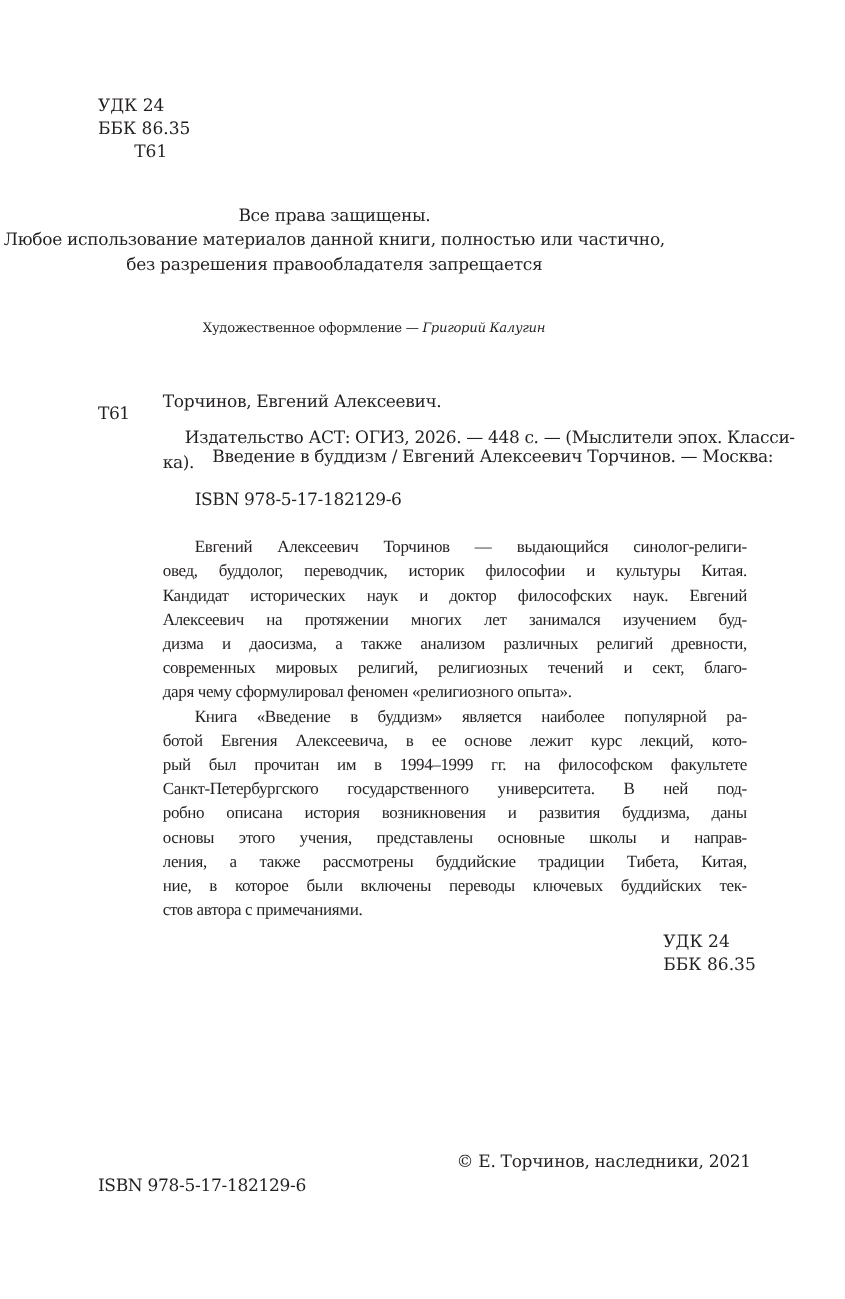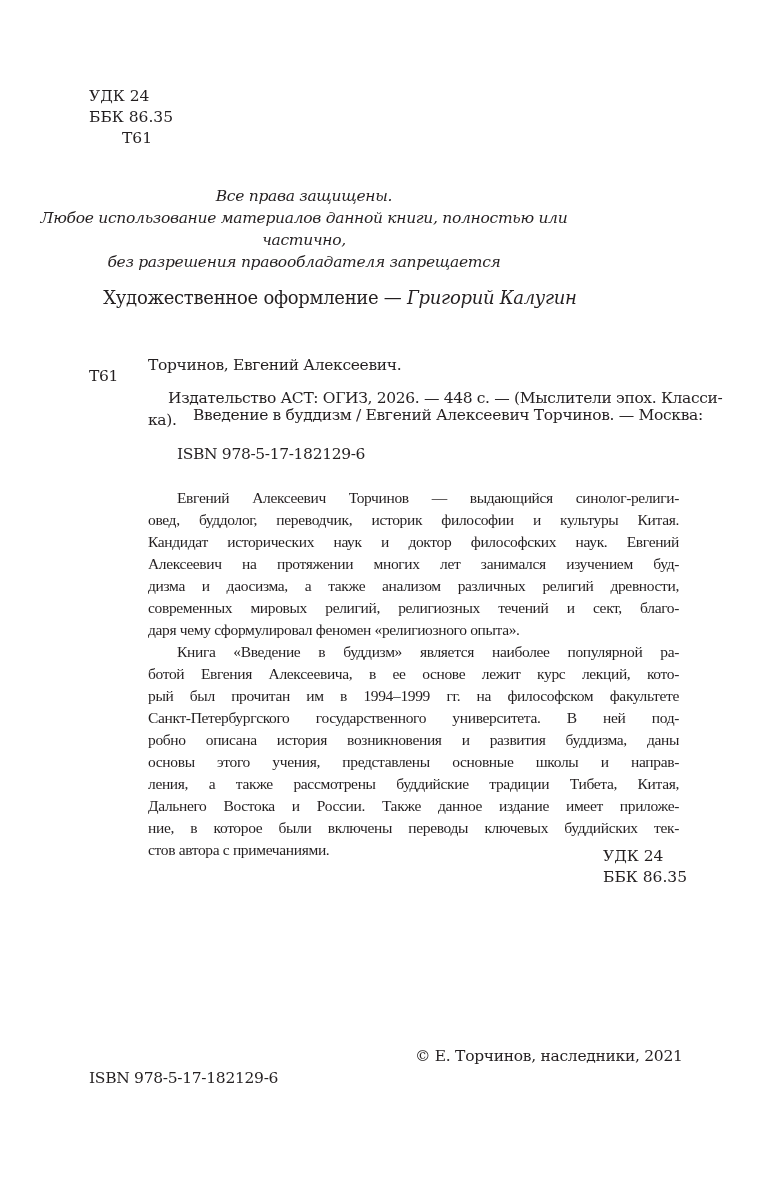--- a/index.html
+++ b/index.html
@@ -19,27 +19,27 @@
     .abs { position: absolute; }
     .line { white-space: nowrap; line-height: 22px; }
 
     
     #cls-top { left: 89px; top: 86px; font-size: 15.5px; line-height: 21px; }
     #cls-top .indent { padding-left: 33px; }
 
     
     #rights {
       left: 0; width: 608px; top: 185px;
-      text-align: center; font-style: italic; font-size: 15.5px; line-height: 22px;
+      text-align: center; font-size: 15.5px; line-height: 22px;
       letter-spacing: -0.3px;
     }
 
     #design {
       left: 0; width: 680px; top: 287px;
-      text-align: center; font-size: 18px; line-height: 22px;
+      text-align: center; font-size: 12px; line-height: 22px;
       letter-spacing: -0.3px;
     }
     #design .name { font-style: italic; }
 
     
     #biblio { left: 89px; top: 345px; width: 590px; font-size: 15.5px; letter-spacing: -0.35px; }
     #biblio .author { position: absolute; left: 59px; top: 11px; font-weight: normal; white-space: nowrap; }
     #biblio .code { position: absolute; left: 0; top: 22px; white-space: nowrap; }
     #biblio .l1 { position: absolute; left: 104px; top: 22px; white-space: nowrap; margin-top: 39px; }
     #biblio .l2 { position: absolute; left: 59px; top: 44px; white-space: nowrap; margin-left: 20px; }
@@ -94,21 +94,20 @@
     <span class="ln last">даря чему сформулировал феномен «религиозного опыта».</span>
   </div>
   <div>
     <span class="ln first">Книга «Введение в буддизм» является наиболее популярной ра-</span>
     <span class="ln">ботой Евгения Алексеевича, в ее основе лежит курс лекций, кото-</span>
     <span class="ln">рый был прочитан им в 1994–1999 гг. на философском факультете</span>
     <span class="ln">Санкт-Петербургского государственного университета. В ней под-</span>
     <span class="ln">робно описана история возникновения и развития буддизма, даны</span>
     <span class="ln">основы этого учения, представлены основные школы и направ-</span>
     <span class="ln">ления, а также рассмотрены буддийские традиции Тибета, Китая,</span>
-    <span class="ln">Дальнего Востока и России. Также данное издание имеет приложе-</span>
     <span class="ln">ние, в которое были включены переводы ключевых буддийских тек-</span>
     <span class="ln last">стов автора с примечаниями.</span>
   </div>
 </div>
 
 <div id="cls-bottom" class="abs">
   <div>УДК 24</div>
   <div>ББК 86.35</div>
 </div>
 

